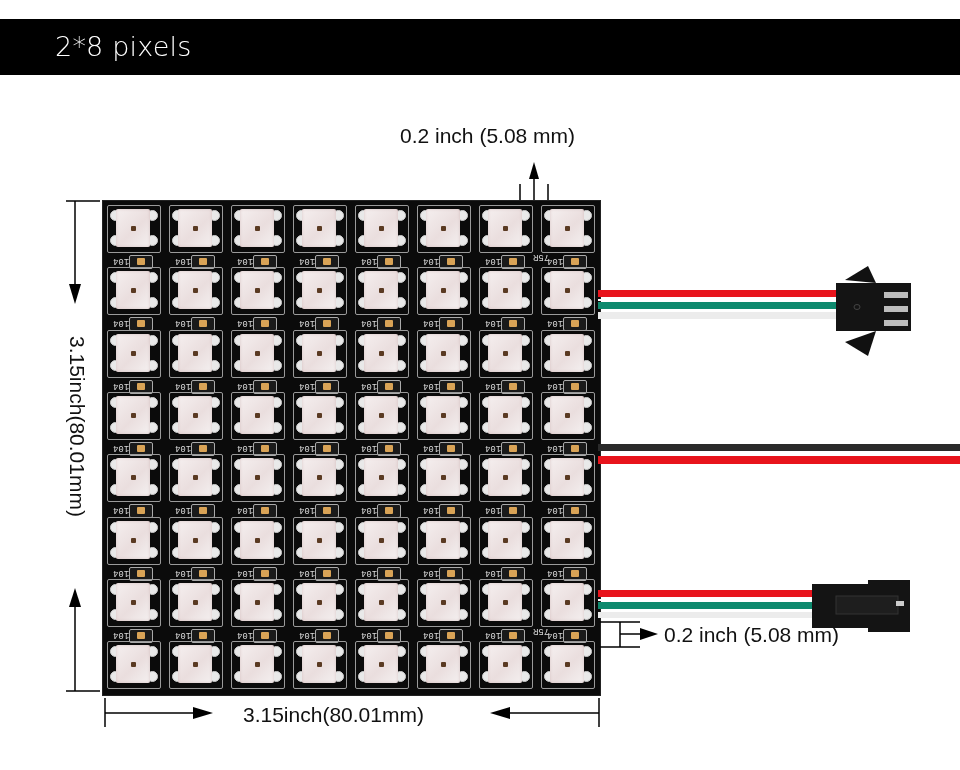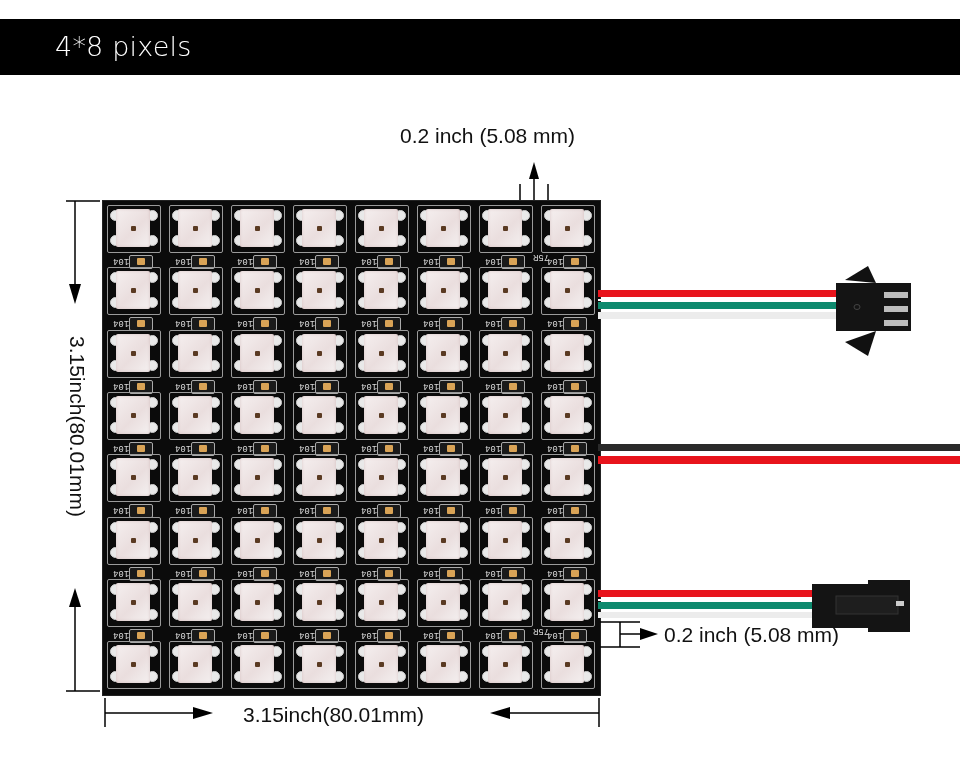--- a/index.html
+++ b/index.html
@@ -16,21 +16,21 @@
   .led-dot { position: absolute; left: 15px; top: 17px; width: 5px; height: 5px; background: #5a3a22; border-radius: 1px; }
   .pin { position: absolute; width: 9px; height: 9px; border: 1.5px solid #cfcfcf; border-radius: 50%; background: #e9e9e9; }
   .cap { position: absolute; width: 22px; height: 12px; border: 1px solid #aaa; border-radius: 2px; background: #1a1a1a; }
   .cap::after { content: ""; position: absolute; left: 7px; top: 2px; width: 8px; height: 7px; background: #d9a356; border-radius: 1px; }
   .cap-label { position: absolute; color: #dcdcdc; font-size: 9px; font-family: "Liberation Mono", monospace; transform: rotate(180deg); }
 </style>
 </head>
 <body>
 
 <div class="title-bar">
-  <span class="title-text">4*8 pixels</span>
+  <span class="title-text">2*8 pixels</span>
 </div>
 
 <div class="panel" id="panel">
     <div class="cell" style="left: 4px; top: 4px;">
       <div class="pad-frame"></div>
       <div class="pin" style="left: 3px; top: 5px;"></div>
       <div class="pin" style="left: 3px; top: 30px;"></div>
       <div class="pin" style="left: 40px; top: 5px;"></div>
       <div class="pin" style="left: 40px; top: 30px;"></div>
       <div class="led">

